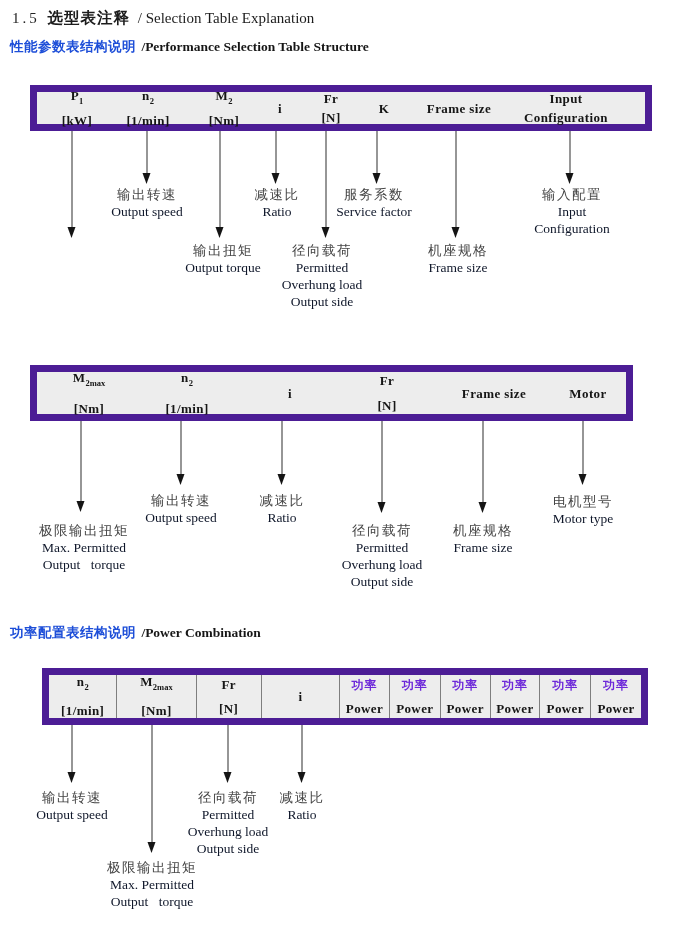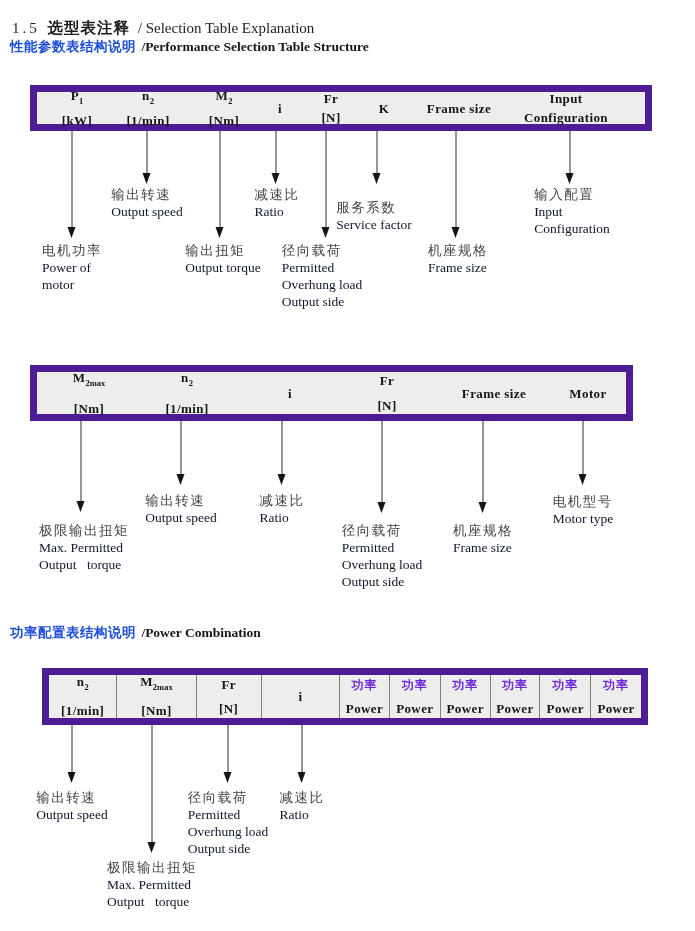--- a/index.html
+++ b/index.html
@@ -33,31 +33,31 @@
   .t3cell.last{border-right:none;}
   .zhcell{font-family:"Liberation Sans",sans-serif;font-weight:bold;color:#6d28d9;font-size:12px;letter-spacing:1px;}
 
   
   .arrow{position:absolute;width:9px;transform:translateX(-50%);}
   .arrow::before{content:"";position:absolute;left:4px;top:0;bottom:10px;width:1px;background:#2f2f2f;}
   .arrow::after{content:"";position:absolute;left:0;bottom:0;width:0;height:0;
                 border-left:4.5px solid transparent;border-right:4.5px solid transparent;border-top:11px solid #141414;}
 
   
-  .label{position:absolute;transform:translateX(-50%);text-align:left;white-space:nowrap;}
+  .label{position:absolute;transform:translateX(-50%);text-align:center;white-space:nowrap;}
   .label .zh{font-family:"Liberation Sans",sans-serif;font-size:13.5px;line-height:17px;letter-spacing:1.5px;color:#454545;}
   .label .en{font-family:"Liberation Serif",serif;font-size:13.5px;line-height:17px;color:#0f172a;}
   .label .en.gap{word-spacing:7px;}
 </style>
 </head>
 <body>
 
 <div id="page">
 
-  <div class="title" style="left:12px;top:8px;margin-top:10px;">
+  <div class="title" style="left:12px;top:8px;">
     <span class="tnum">1.5</span>
     <span class="tzh">选型表注释</span>
     <span class="ten">/ Selection Table Explanation</span>
   </div>
 
   <div class="heading" style="left:10px;top:38px;">
     <span class="hzh">性能参数表结构说明</span>
     <span class="hen">/Performance Selection Table Structure</span>
   </div>
 
@@ -103,35 +103,30 @@
   <div class="arrow" style="left:570px;top:131px;height:53px;"></div>
 
   <div class="label" style="left:147px;top:186px;">
     <div class="zh">输出转速</div>
     <div class="en">Output speed</div>
   </div>
   <div class="label" style="left:277px;top:186px;">
     <div class="zh">减速比</div>
     <div class="en">Ratio</div>
   </div>
-  <div class="label" style="left:374px;top:199px;">
+  <div class="label" style="left:374px;top:186px;">
     <div class="zh">服务系数</div>
     <div class="en">Service factor</div>
   </div>
   <div class="label" style="left:572px;top:186px;">
     <div class="zh">输入配置</div>
     <div class="en">Input</div>
     <div class="en">Configuration</div>
   </div>
 
-  <div class="label" style="left:72px;top:242px;">
-    <div class="zh">电机功率</div>
-    <div class="en">Power of</div>
-    <div class="en">motor</div>
-  </div>
   <div class="label" style="left:223px;top:242px;">
     <div class="zh">输出扭矩</div>
     <div class="en">Output torque</div>
   </div>
   <div class="label" style="left:322px;top:242px;">
     <div class="zh">径向载荷</div>
     <div class="en">Permitted</div>
     <div class="en">Overhung load</div>
     <div class="en">Output side</div>
   </div>

